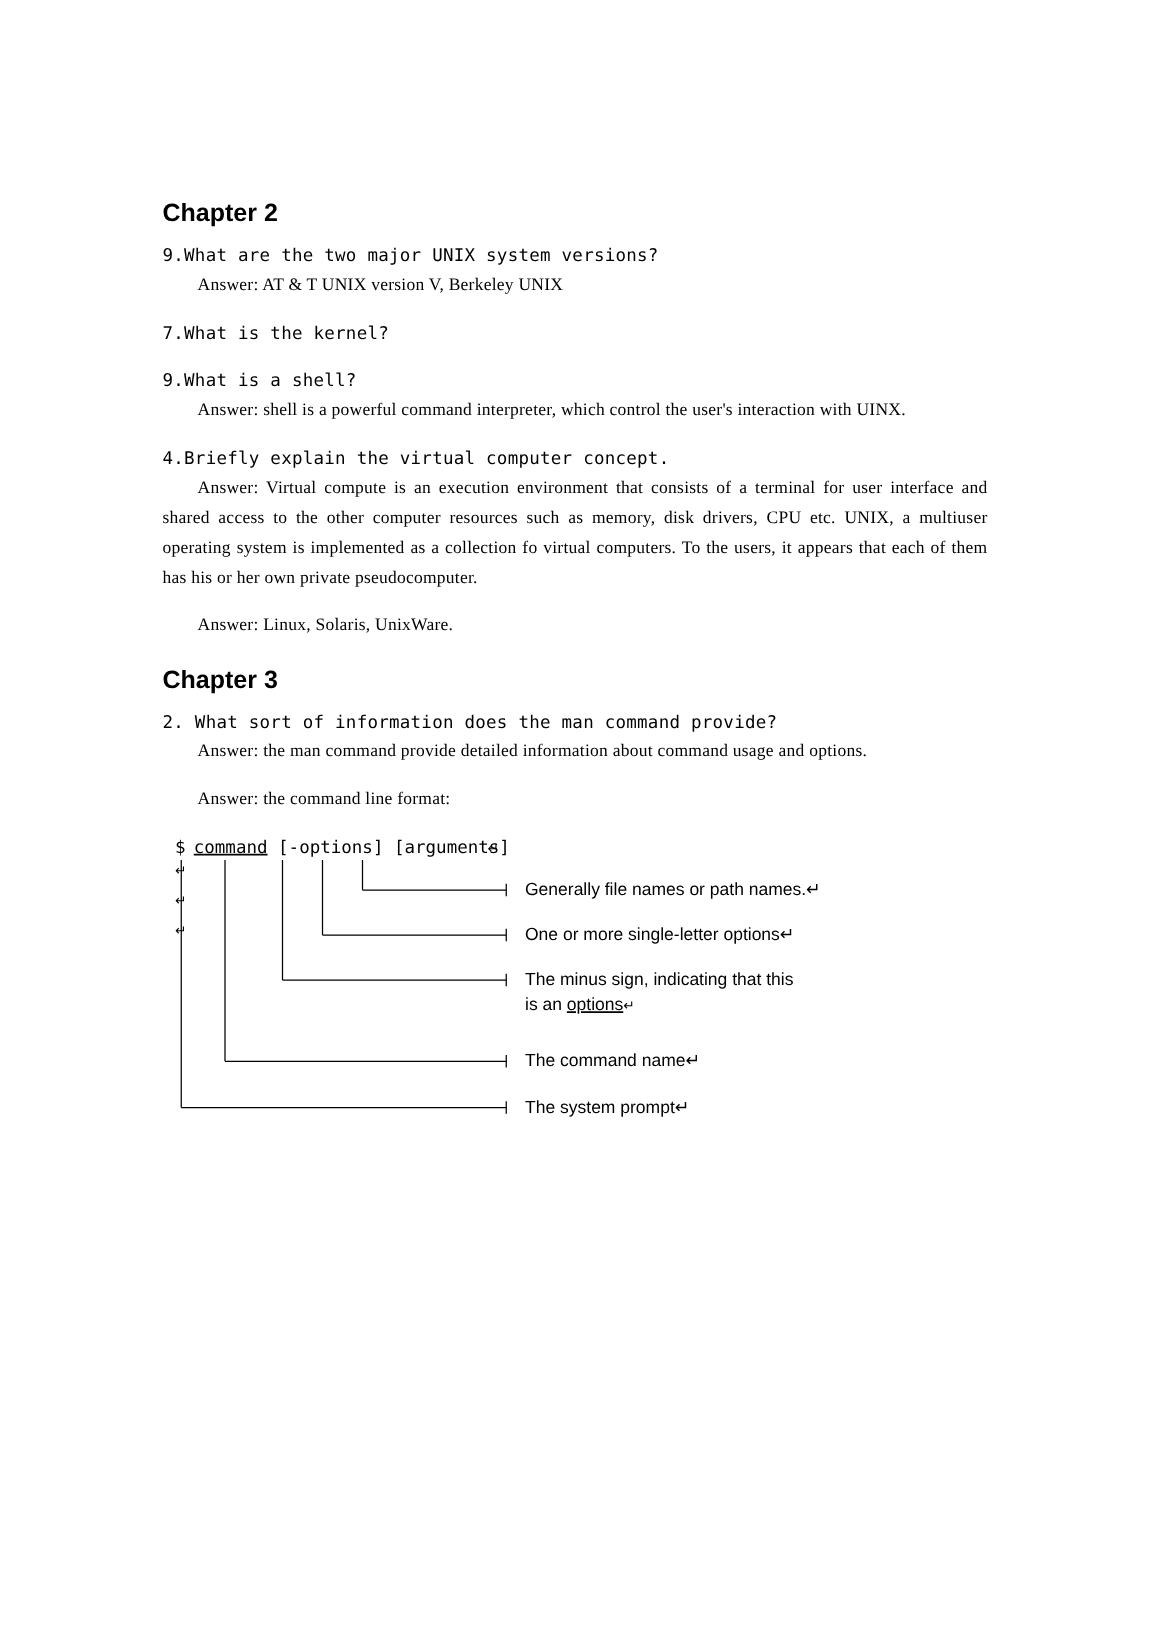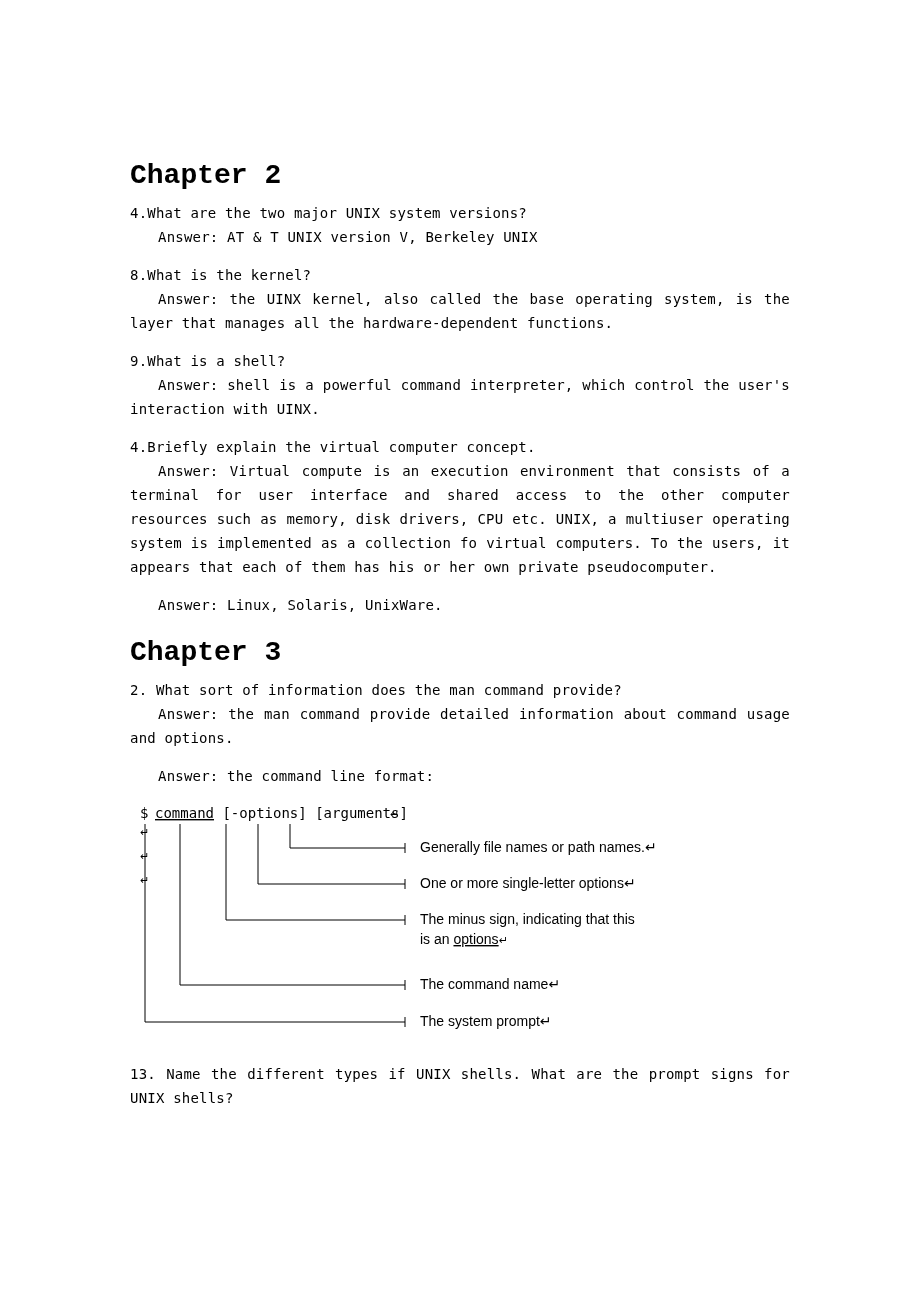--- a/index.html
+++ b/index.html
@@ -8,39 +8,40 @@
     background: #ffffff;
     width: 920px;
     font-family: "SimSun", "NSimSun", serif;
     color: #000;
   }
   .page {
     padding: 140px 130px 80px 130px;
     box-sizing: border-box;
   }
   .chapter-title {
-    font-size: 28px;
+    font-size: 20px;
     font-weight: bold;
-    font-family: Liberation Mono, monospace;
+    font-family: Liberation Sans, sans-serif;
     margin-bottom: 10px;
     margin-top: 20px;
   }
   .qa {
     font-family: "SimSun", "NSimSun", monospace;
     font-size: 14px;
     line-height: 24px;
     letter-spacing: 0.2px;
     margin-bottom: 14px;
   }
   .question {
     display: block;
   }
   .answer {
     display: block;
     text-indent: 2em;
+    font-family: Liberation Serif, serif;
   }
   .answer-justify {
     text-align: justify;
     text-align-last: left;
   }
   .diagram {
     margin-top: 10px;
     margin-bottom: 20px;
     width: 660px;
     height: 240px;
@@ -71,27 +72,26 @@
   }
 </style>
 </head>
 <body>
 
 <div class="page">
 
   <div class="chapter-title">Chapter 2</div>
 
   <div class="qa">
-    <span class="question">4.What are the two major UNIX system versions?</span>
+    <span class="question">9.What are the two major UNIX system versions?</span>
     <span class="answer">Answer: AT &amp; T UNIX version V, Berkeley UNIX</span>
   </div>
 
   <div class="qa">
-    <span class="question">8.What is the kernel?</span>
-    <span class="answer answer-justify">Answer: the UINX kernel, also called the base operating system, is the layer that manages all the hardware-dependent functions.</span>
+    <span class="question">7.What is the kernel?</span>
   </div>
 
   <div class="qa">
     <span class="question">9.What is a shell?</span>
     <span class="answer answer-justify">Answer: shell is a powerful command interpreter, which control the user's interaction with UINX.</span>
   </div>
 
   <div class="qa">
     <span class="question">4.Briefly explain the virtual computer concept.</span>
     <span class="answer answer-justify">Answer: Virtual compute is an execution environment that consists of a terminal for user interface and shared access to the other computer resources such as memory, disk drivers, CPU etc. UNIX, a multiuser operating system is implemented as a collection fo virtual computers. To the users, it appears that each of them has his or her own private pseudocomputer.</span>
@@ -145,17 +145,14 @@
 
       <text x="290" y="50" class="diag-label">Generally file names or path names.↵</text>
       <text x="290" y="86" class="diag-label">One or more single-letter options↵</text>
       <text x="290" y="122" class="diag-label">The minus sign, indicating that this</text>
       <text x="290" y="142" class="diag-label"><tspan>is an </tspan><tspan style="text-decoration:underline dotted;">options</tspan><tspan class="brk">↵</tspan></text>
       <text x="290" y="187" class="diag-label">The command name↵</text>
       <text x="290" y="224" class="diag-label">The system prompt↵</text>
     </svg>
   </div>
 
-  <div class="qa">
-    <span class="question" style="text-align:justify;">13. Name the different types if UNIX shells. What are the prompt signs for UNIX shells?</span>
-  </div>
 
 </div>
 
 </body></html>

